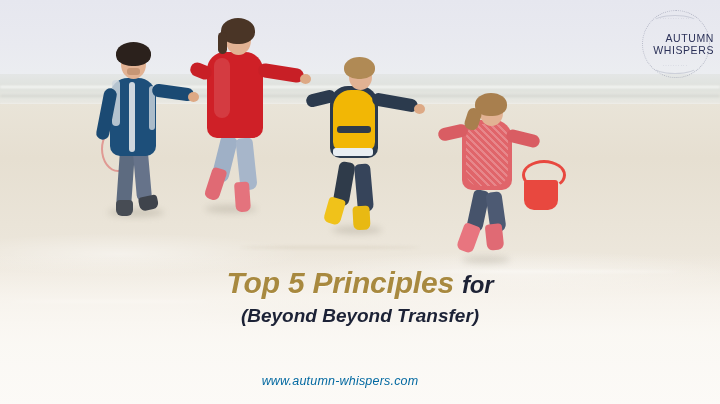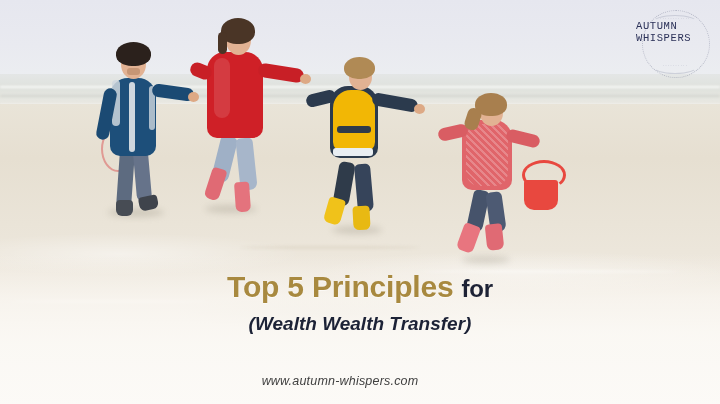--- a/index.html
+++ b/index.html
@@ -85,38 +85,38 @@
   .logo-arc.top{top:9px}
   .logo-arc.bot{top:56px}
   .logo-arc-line{
     position:absolute;left:50%;transform:translateX(-50%);
     width:44px;height:14px;border:1px solid rgba(150,155,175,.35);
     border-radius:50%;
   }
   .logo-arc-line.top{top:7px;border-bottom-color:transparent;border-left-color:transparent;border-right-color:transparent}
   .logo-arc-line.bot{top:50px;border-top-color:transparent;border-left-color:transparent;border-right-color:transparent}
   .logo-name{
-    position:absolute;left:0;top:12px;width:78px;
-    text-align:left;
-    font-family:Liberation Mono, monospace;
+    position:absolute;left:0;top:24px;width:78px;
+    text-align:right;
+    font-family:Liberation Sans, sans-serif;
     color:#2b3158;
     font-size:10.5px;line-height:12px;
     letter-spacing:.6px;
     font-weight:400;
   }
   .logo-name span{display:block;}
 
   
   .headline{
     position:absolute;left:0;top:266px;width:720px;
     text-align:center;
   }
   .line1{
-    font-size:30px;line-height:42px;
-    font-weight:bold;
+    font-size:30px;line-height:34px;
+    font-weight:bold;font-style:italic;
     letter-spacing:-.2px;
   }
   .line1 .gold{
     color:#a8893f;
     text-shadow:0 1px 0 rgba(255,255,255,.55);
   }
   .line1 .for{
     color:#1d2235;font-size:24px;
   }
   .line2{
@@ -130,21 +130,21 @@
   .line3{
     margin-top:2px;
     font-size:19px;line-height:24px;
     font-weight:bold;font-style:italic;
     color:#1c2236;
   }
   .url{
     position:absolute;left:0;top:374px;width:680px;
     text-align:center;
     font-size:12.5px;font-style:italic;
-    color:#404040;
+    color:#0369a1;
     letter-spacing:.2px;
   }
 </style>
 </head>
 <body>
 
 <div class="slide">
 
   <div class="photo">
     <div class="sky"></div>
@@ -261,18 +261,18 @@
       <span>AUTUMN</span>
       <span>WHISPERS</span>
     </div>
   </div>
 
   <div class="headline">
     <div class="line1">
       <span class="gold">Top 5 Principles</span>
       <span class="for">for</span>
     </div>
-    <div class="line3">(Wealth Wealth Transfer)</div>
+    <div class="line3">(Beyond Beyond Transfer)</div>
   </div>
 
   <div class="url">www.autumn-whispers.com</div>
 
 </div>
 
 </body></html>

